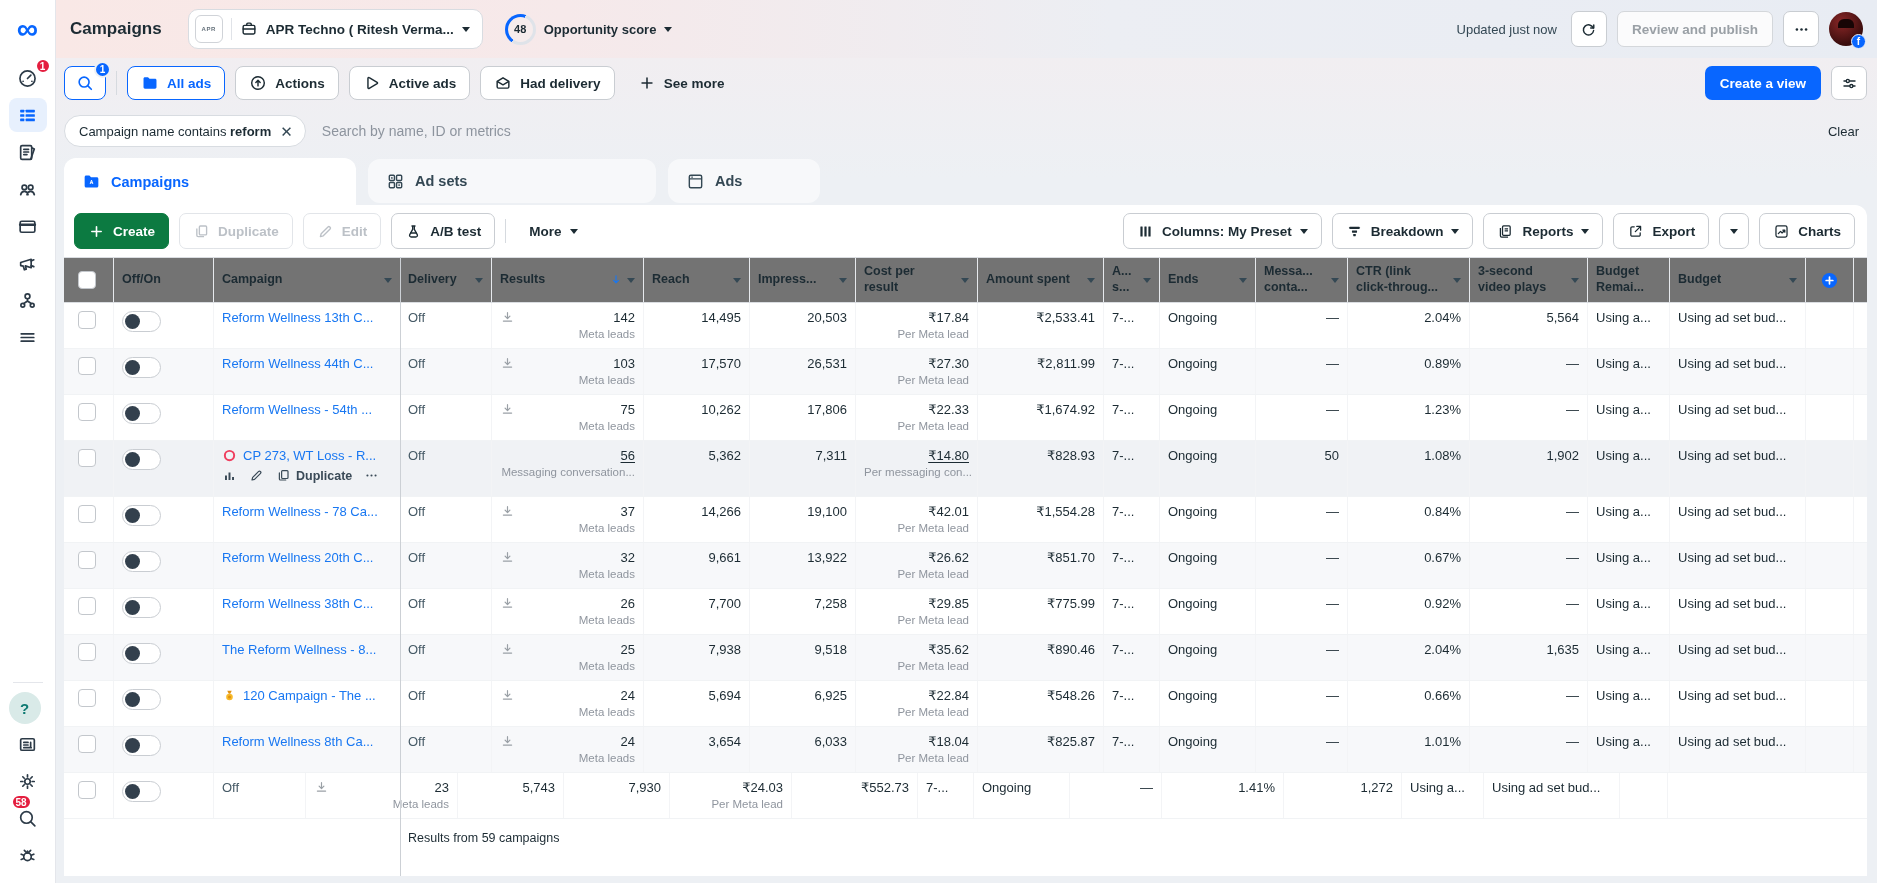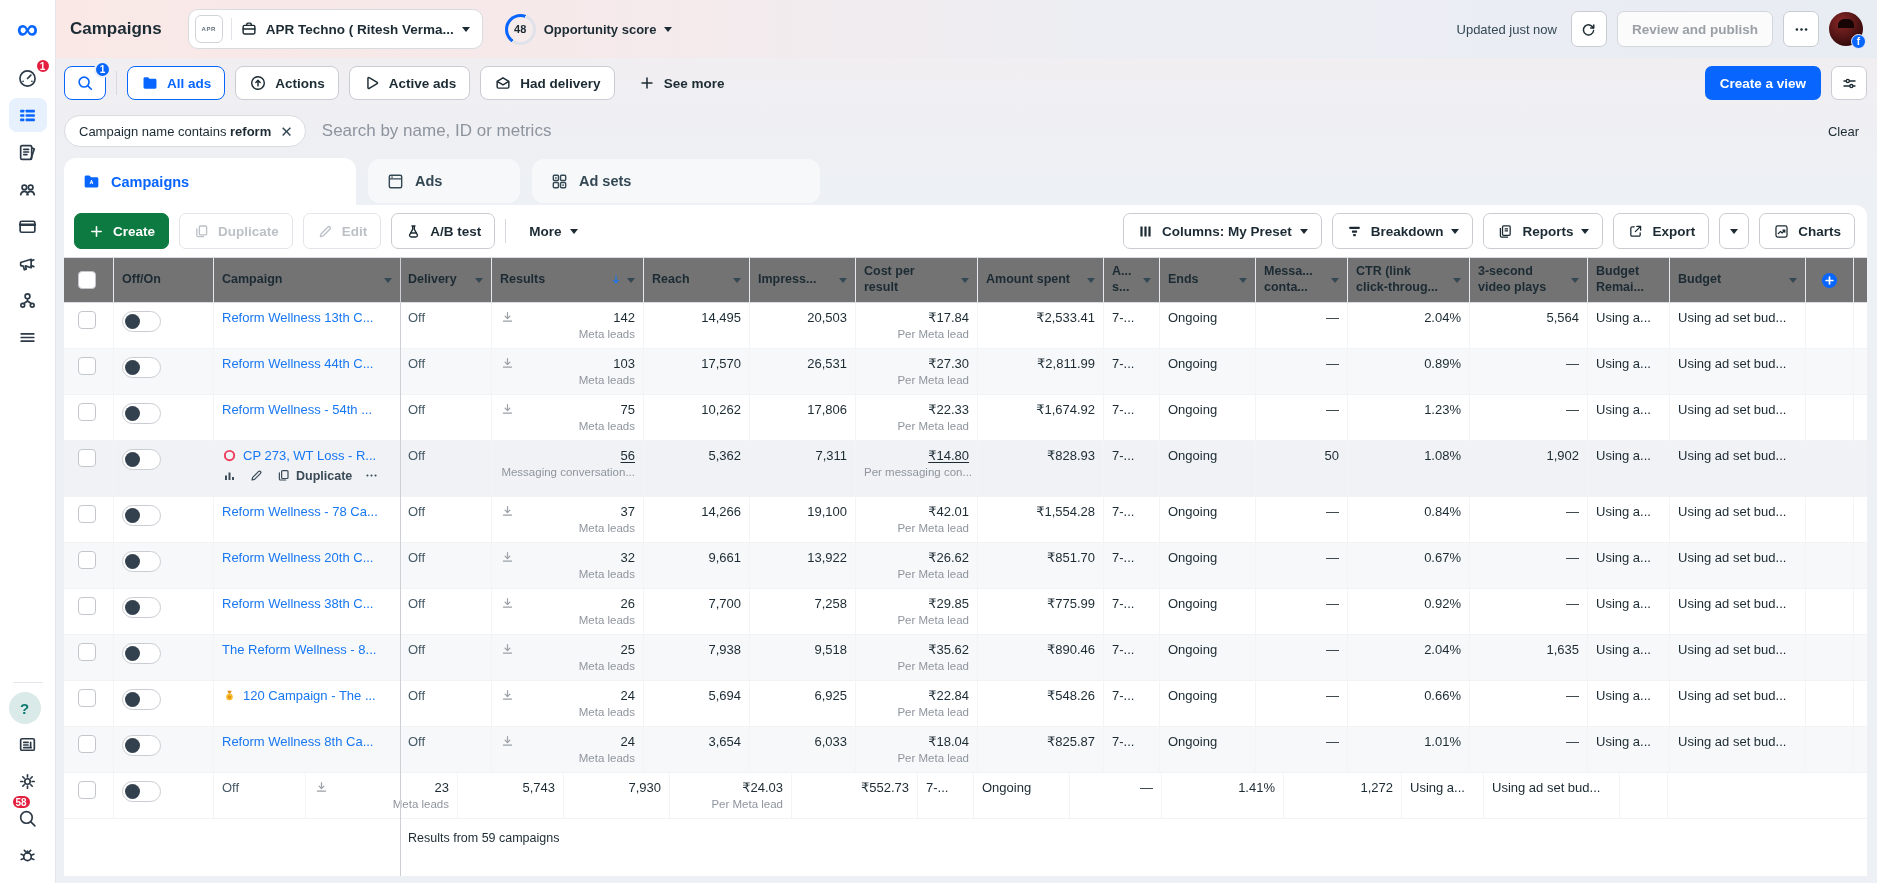--- a/index.html
+++ b/index.html
@@ -50,21 +50,21 @@
   .pill-btn.blue { border:1px solid #0866ff; color:#0866ff; }
   .pill-btn.ghost { border:none; background:transparent; }
   .chip-badge { position:absolute; top:-6px; right:-6px; width:17px; height:17px; border-radius:50%; background:#0866ff; color:#fff; font-size:10px; font-weight:bold; display:flex; align-items:center; justify-content:center; border:2px solid #edf0f4; }
   .vsep { width:1px; height:24px; background:#d6dadf; }
   .btn-createview { margin-left:auto; height:34px; background:#0866ff; color:#fff; border:none; border-radius:7px; font-size:13.5px; font-weight:600; padding:0 15px; cursor:pointer; }
 
   .chip-row { display:flex; align-items:center; height:34px; margin-top:13px; gap:16px; }
   .chip { height:32px; background:#fff; border:1px solid #d8dce1; border-radius:16px; display:flex; align-items:center; gap:9px; padding:0 12px 0 14px; font-size:13px; color:#1c2b33; }
   .chip b { font-weight:bold; }
   .chip .x { font-size:15px; color:#344854; cursor:pointer; line-height:1; }
-  .search-placeholder { font-size:17px; color:#8d949e; flex:1; }
+  .search-placeholder { font-size:14px; color:#8d949e; flex:1; }
   .clear-link { font-size:13px; color:#1c2b33; cursor:pointer; margin-right:8px; }
 
   .tabs-row { display:flex; align-items:flex-end; margin-top:9px; height:48px; position:relative; }
   .tab { height:47px; border-radius:12px 12px 0 0; display:flex; align-items:center; gap:10px; padding:0 18px; font-size:14.5px; font-weight:bold; cursor:pointer; }
   .tab svg { width:19px; height:19px; }
   .tab.active { background:#fff; color:#0866ff; width:292px; }
   .tab.idle { background:rgba(255,255,255,.55); color:#344854; border-radius:12px; height:44px; margin-bottom:2px; margin-left:12px; }
   .tab.idle.adsets { width:288px; }
   .tab.idle.ads { width:152px; }
   .date-select { position:absolute; right:4px; bottom:6px; height:38px; background:rgba(255,255,255,.85); border:1px solid #c9cdd2; border-radius:8px; display:flex; align-items:center; gap:9px; padding:0 12px; font-size:13.5px; font-weight:600; cursor:pointer; }
@@ -343,37 +343,37 @@
   </div>
 
   <div class="tabs-row">
     <div class="tab active">
       <svg viewBox="0 0 20 20">
           <path d="M2.8 5.2c0-.9.7-1.6 1.6-1.6h3.4l1.7 1.8h6.1c.9 0 1.6.7 1.6 1.6v7.8c0 .9-.7 1.6-1.6 1.6H4.4c-.9 0-1.6-.7-1.6-1.6z" fill="currentColor"></path>
           <path d="m8.6 12.6 1.4-4 1.4 4M9.1 11.3h1.9" stroke="#fff" stroke-width="1" fill="none"></path>
         </svg>
       <span>Campaigns</span>
     </div>
-    <div class="tab idle ads">
-      <svg viewBox="0 0 20 20" fill="none" stroke="currentColor" stroke-width="1.5">
-          <rect x="3.5" y="3.5" width="13" height="13" rx="1.6"></rect>
-          <path d="M3.5 7.2h13M5.6 5.4h1.6"></path>
-        </svg>
-      <span>Ads</span>
-    </div>
     <div class="tab idle adsets">
       <svg viewBox="0 0 20 20" fill="none" stroke="currentColor" stroke-width="1.5">
           <rect x="3.5" y="3.5" width="5.4" height="5.4" rx="1"></rect>
           <rect x="11.1" y="3.5" width="5.4" height="5.4" rx="1"></rect>
           <rect x="3.5" y="11.1" width="5.4" height="5.4" rx="1"></rect>
           <rect x="11.1" y="11.1" width="5.4" height="5.4" rx="1"></rect>
           <circle cx="6.2" cy="6.2" r="0.9" fill="currentColor" stroke="none"></circle>
           <circle cx="13.8" cy="13.8" r="0.9" fill="currentColor" stroke="none"></circle>
         </svg>
       <span>Ad sets</span>
+    </div>
+    <div class="tab idle ads">
+      <svg viewBox="0 0 20 20" fill="none" stroke="currentColor" stroke-width="1.5">
+          <rect x="3.5" y="3.5" width="13" height="13" rx="1.6"></rect>
+          <path d="M3.5 7.2h13M5.6 5.4h1.6"></path>
+        </svg>
+      <span>Ads</span>
     </div>
   </div>
 
   <div class="panel">
     <div class="freeze-line"></div>
 
     <div class="toolbar">
       <button class="tb-btn green">
         <svg viewBox="0 0 20 20" fill="none" stroke="currentColor" stroke-width="1.9" stroke-linecap="round">
             <path d="M10 4.5v11M4.5 10h11"></path>

